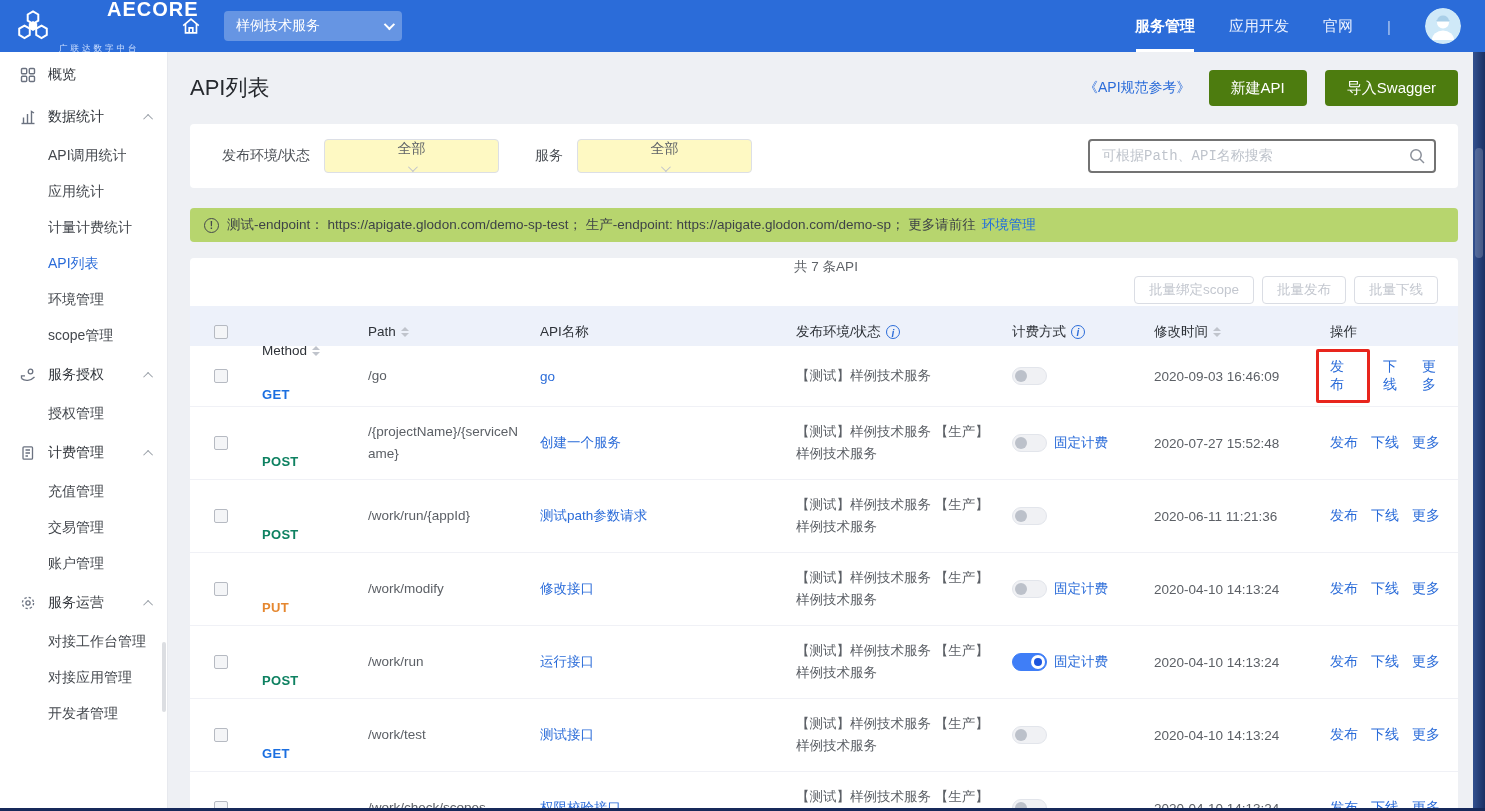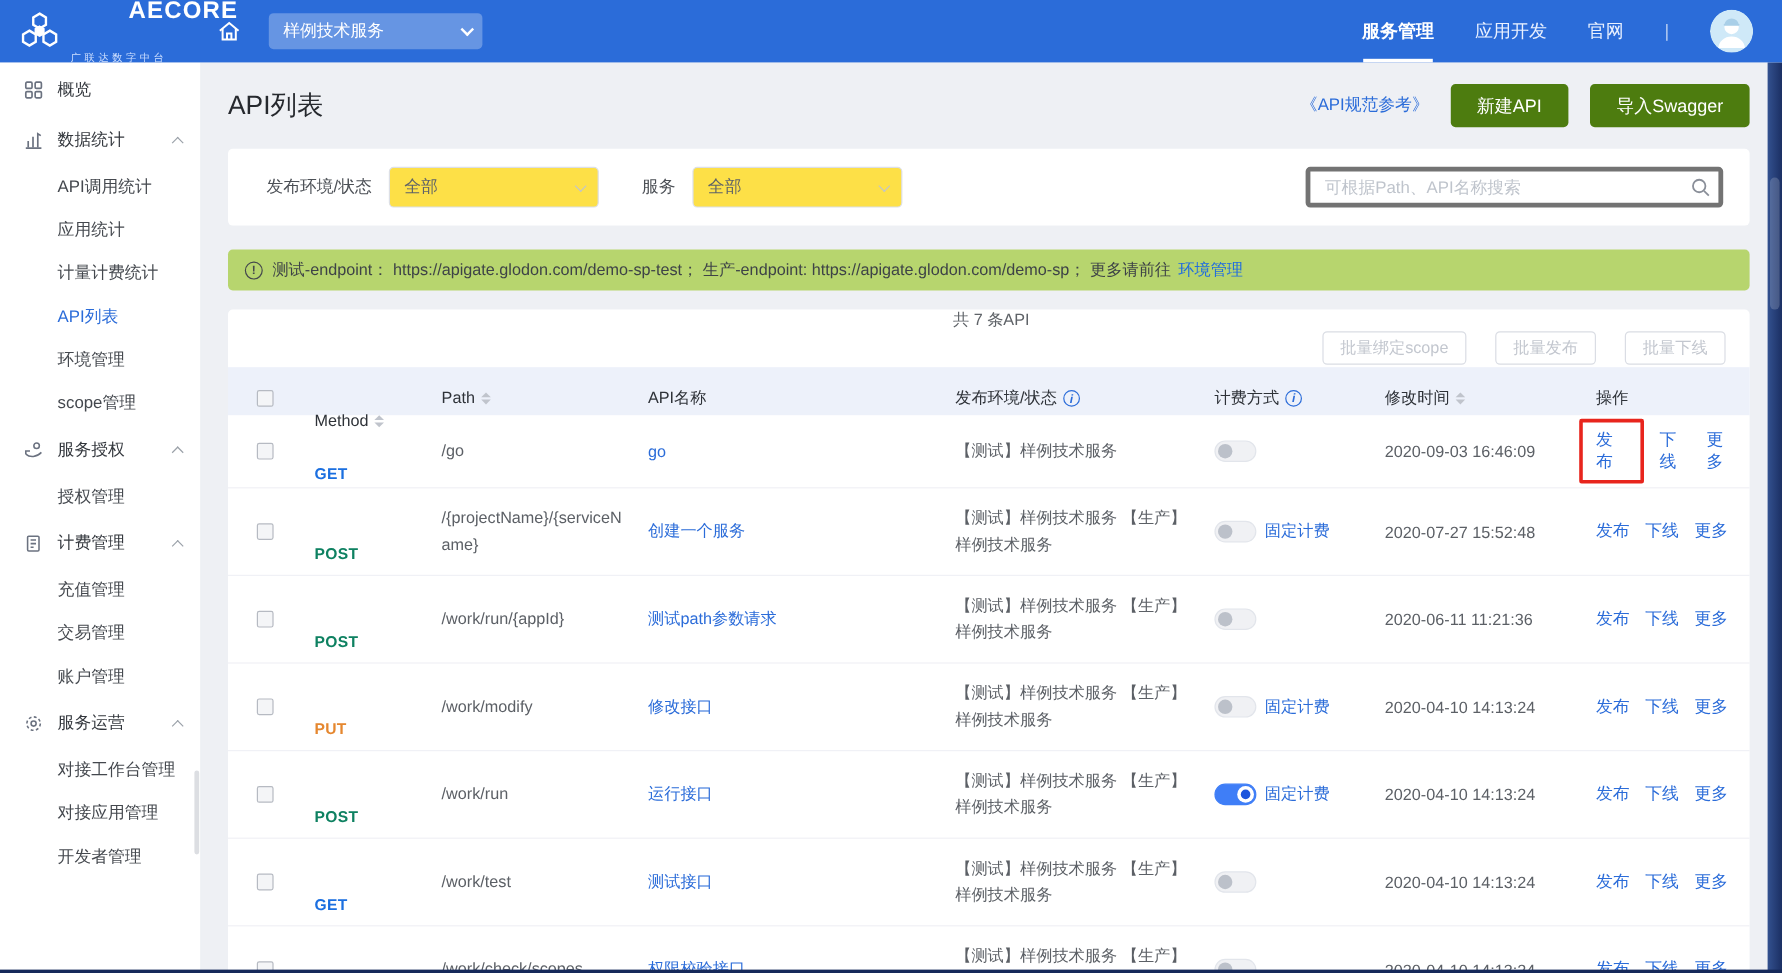--- a/index.html
+++ b/index.html
@@ -37,38 +37,38 @@
   
   .content { position:absolute; top:52px; left:168px; width:1305px; height:759px; padding:0 15px 0 22px; overflow:hidden; }
   .page-head { height:72px; display:flex; align-items:center; justify-content:space-between; }
   .page-title { font-size:22px; font-weight:500; color:#26292e; }
   .head-actions { display:flex; align-items:center; gap:18px; }
   .spec-link { color:#2b6cd9; font-size:14px; text-decoration:none; cursor:pointer; }
   .btn-primary { height:36px; padding:0 22px; background:#4d7c0f; color:#fff; font-size:15px; font-weight:500; border:none; border-radius:4px; cursor:pointer; font-family:inherit; }
 
   .filter-card { background:#fff; border-radius:4px; height:64px; display:flex; align-items:center; padding:0 22px 0 32px; margin-bottom:20px; }
   .f-label { font-size:14px; color:#4c5056; margin-right:14px; white-space:nowrap; }
-  .select { width:175px; height:34px; border:1px solid #dcdfe6; border-radius:4px; background:#fde047; display:flex; align-items:center; justify-content:space-between; padding:0 12px; font-size:14px; color:#5f6368; cursor:pointer; }
+  .select { width:175px; height:34px; border:1px solid #dcdfe6; border-radius:4px; background:#fef9c3; display:flex; align-items:center; justify-content:space-between; padding:0 12px; font-size:14px; color:#5f6368; cursor:pointer;flex-direction:column; }
   .sel-caret { width:7px; height:7px; border-right:1.4px solid #c0c4cc; border-bottom:1.4px solid #c0c4cc; transform:rotate(45deg) translateY(-2px); }
   .f-gap { width:36px; }
   .search-wrap { margin-left:auto; position:relative; width:348px; }
-  .search-wrap input { width:100%; height:34px; border:4px solid #737373; border-radius:4px; padding:0 36px 0 12px; font-size:14px; color:#333; outline:none; font-family:Liberation Sans, sans-serif; }
+  .search-wrap input { width:100%; height:34px; border:2px solid #737373; border-radius:4px; padding:0 36px 0 12px; font-size:14px; color:#333; outline:none; font-family:Liberation Mono, monospace; }
   .search-wrap input::placeholder { color:#bfc4cc; }
   .search-icon { position:absolute; right:10px; top:8px; cursor:pointer; }
 
   .banner { background:#b7d56e; border-radius:4px; height:34px; display:flex; align-items:center; padding:0 14px; margin-bottom:16px; font-size:13.5px; color:#3e4347; }
   .bang-icon { flex:none; width:15px; height:15px; border:1.4px solid #45494d; border-radius:50%; margin-right:8px; font-size:10px; font-weight:bold; text-align:center; line-height:13px; color:#45494d; }
   .bang-icon::after { content:'!'; }
   .banner a { color:#1f6ce0; text-decoration:none; margin-left:6px; cursor:pointer; }
 
   
   .table-card { background:#fff; border-radius:4px 4px 0 0; }
   .table-toolbar { height:48px; display:flex; align-items:center; padding:0 20px 0 24px;flex-direction:column; }
   .count-text { font-size:13.5px; color:#5f6368; }
-  .batch-group { margin-left:auto; display:flex; gap:24px; }
+  .batch-group { margin-left:auto; display:flex; gap:8px; }
   .btn-ghost { height:28px; padding:0 14px; background:#fff; border:1px solid #dadde4; border-radius:4px; color:#c3c7cf; font-size:13.5px; cursor:not-allowed; font-family:inherit; }
 
   .grid-row { display:grid; grid-template-columns:44px 100px 172px 258px 214px 142px 172px 1fr; align-items:center; padding-left:24px; }
   .thead { background:#edf1fa; height:40px; font-size:13.5px; color:#2e3238; }
   .hcell, .cell { display:flex; align-items:center; padding-right:10px; }
   .c-method { padding-left:4px;margin-top:37px; } .c-path { padding-left:10px; } .c-name { padding-left:10px; }
   .c-env { padding-left:8px; } .c-bill { padding-left:10px; } .c-time { padding-left:10px; } .c-ops { padding-left:14px; }
   .sort { display:inline-flex; flex-direction:column; gap:2px; margin-left:5px; cursor:pointer; }
   .sort i { width:0; height:0; border-left:4px solid transparent; border-right:4px solid transparent; }
   .sort .up { border-bottom:4.5px solid #c0c4cc; }

